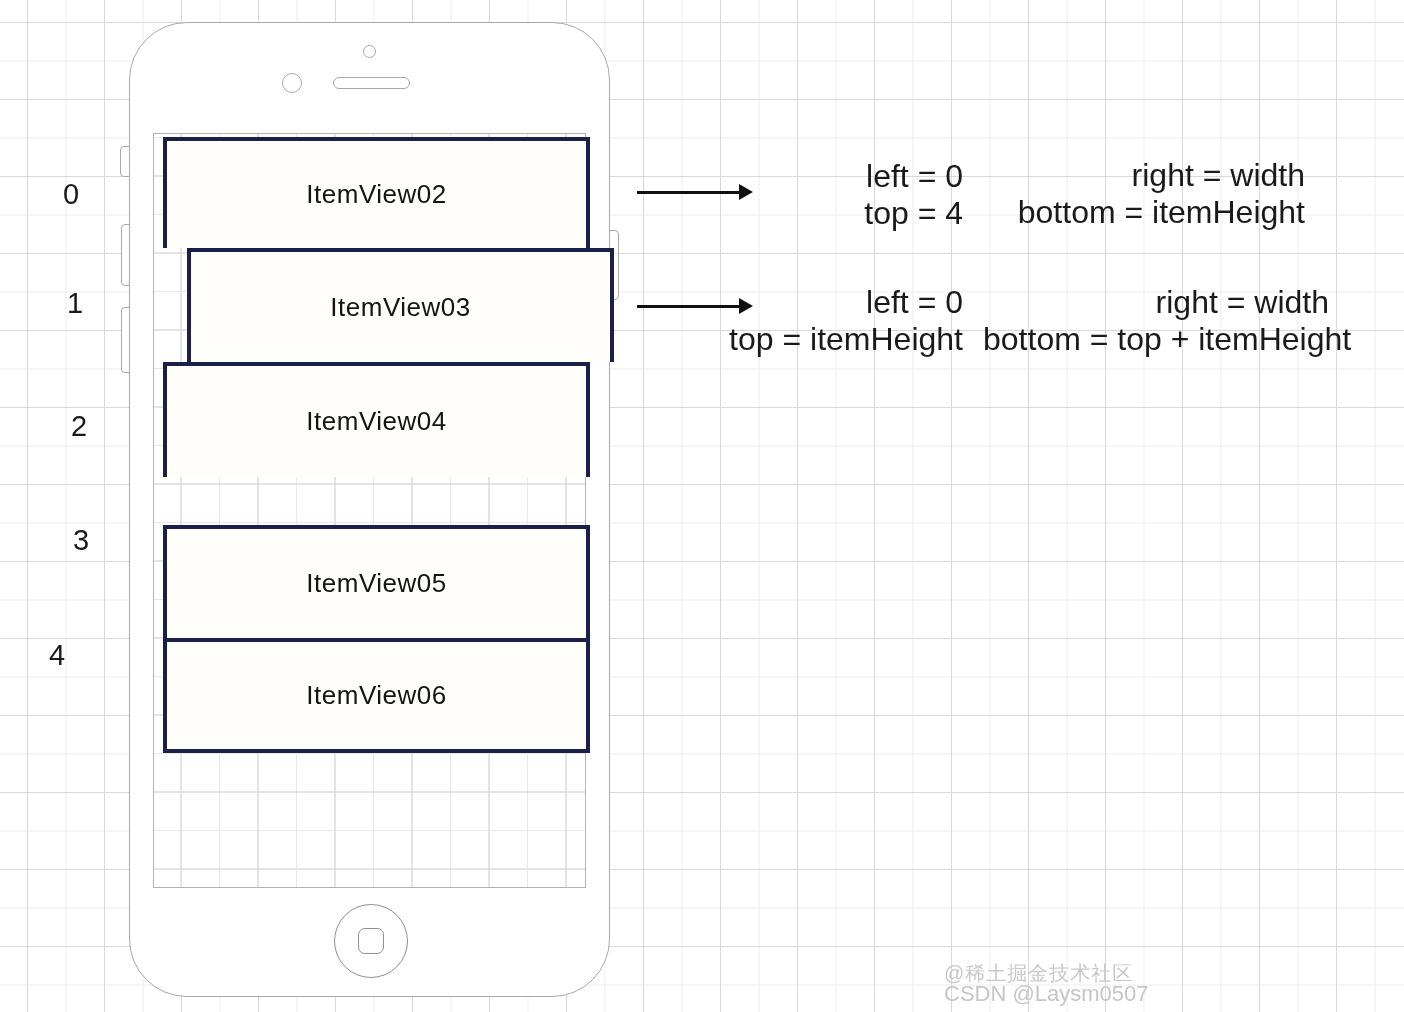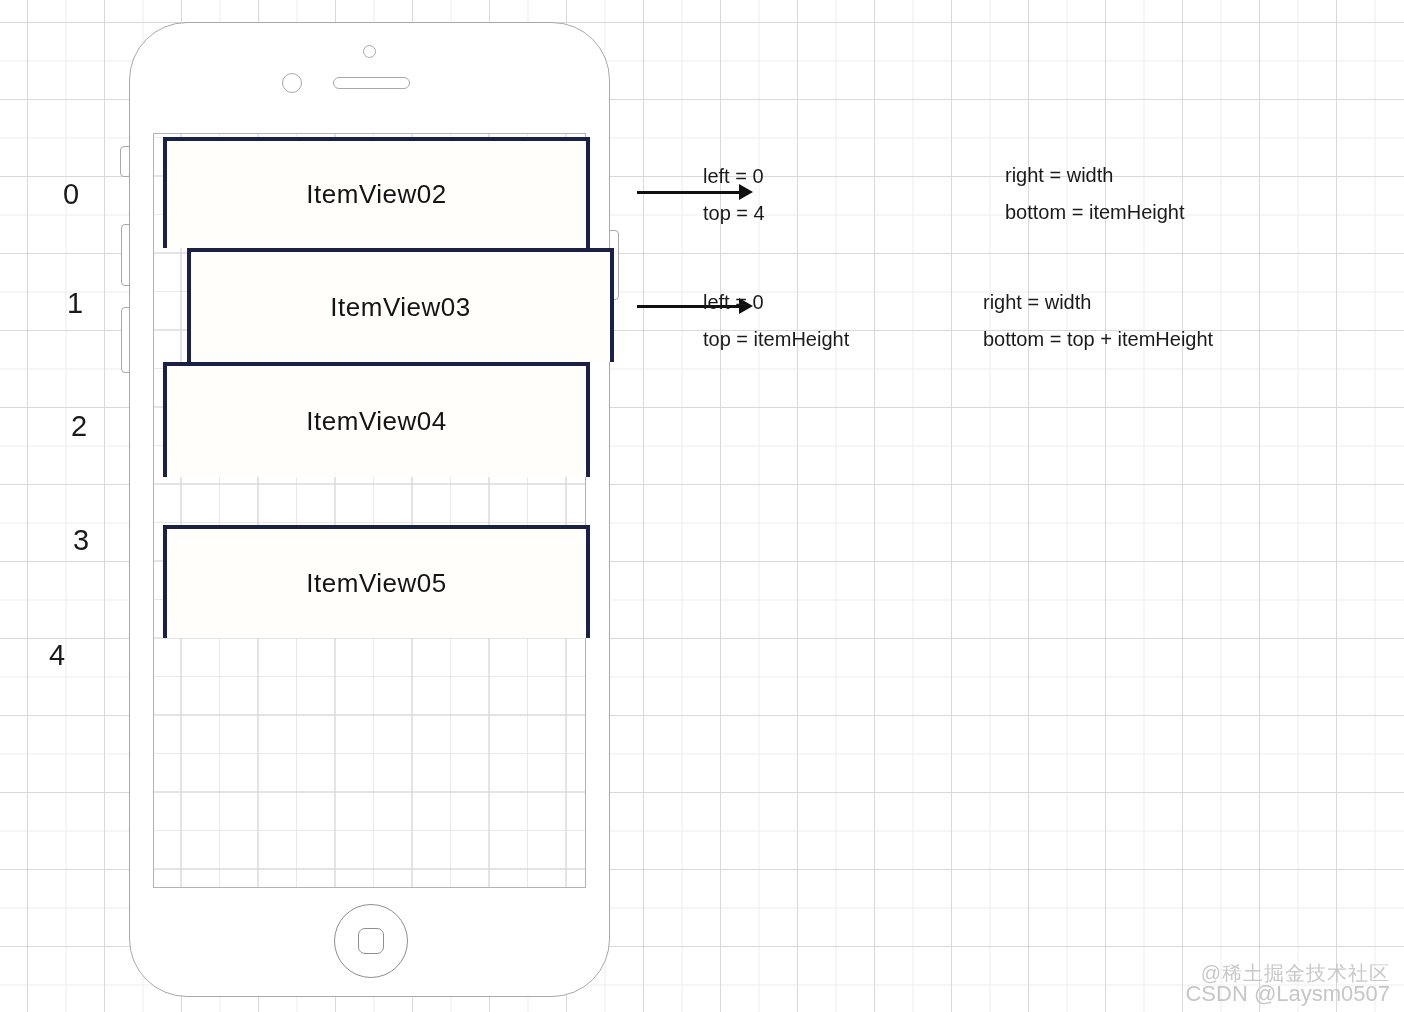--- a/index.html
+++ b/index.html
@@ -132,35 +132,35 @@
     position: absolute; width: 0; height: 0;
     border-left: 14px solid #111111;
     border-top: 8px solid transparent;
     border-bottom: 8px solid transparent;
     z-index: 5;
   }
 
   
   .ann-block {
     position: absolute;
-    text-align: left;
-    font-size: 20px; line-height: 37px;
+    text-align: right;
+    font-size: 32px; line-height: 37px;
     color: #1a1a1a;
     z-index: 5;
     white-space: nowrap;
   }
   .ann-row1-left  { left: 703px; top: 158px; width: 260px; }
   .ann-row1-right { left: 1005px; top: 157px; width: 300px; }
   .ann-row2-left  { left: 703px; top: 284px; width: 260px; }
   .ann-row2-right { left: 983px;  top: 284px; width: 346px; }
 
   
   .watermark {
-    position: absolute; left: 990px; top: 961px; width: 400px;
-    text-align: right; z-index: 5;
+    position: absolute; left: 944px; top: 961px; width: 400px;
+    text-align: left; z-index: 5;
   }
   .watermark-line1 { font-size: 20px; line-height: 24px; color: #c8c8c8; letter-spacing: 1px; }
   .watermark-line2 { font-size: 22px; line-height: 18px; color: #c6c6c6; }
 </style>
 </head>
 <body>
 
 <div class="canvas">
 
   <div class="index-label" style="left:71px; top:194px;">0</div>
@@ -189,20 +189,23 @@
     </div>
     <div class="list-item">
       <span class="item-label">ItemView03</span>
     </div>
     <div class="list-item">
       <span class="item-label">ItemView04</span>
     </div>
     <div class="list-item">
       <span class="item-label">ItemView05</span>
     </div>
+    <div class="list-item">
+      <span class="item-label">ItemView06</span>
+    </div>
   </div>
 
   <div class="arrow-line" style="left:637px; top:191px;"></div>
   <div class="arrow-head" style="left:739px; top:184px;"></div>
   <div class="arrow-line" style="left:637px; top:305px;"></div>
   <div class="arrow-head" style="left:739px; top:298px;"></div>
 
   <div class="ann-block ann-row1-left">
     <div>left = 0</div>
     <div>top = 4</div>

